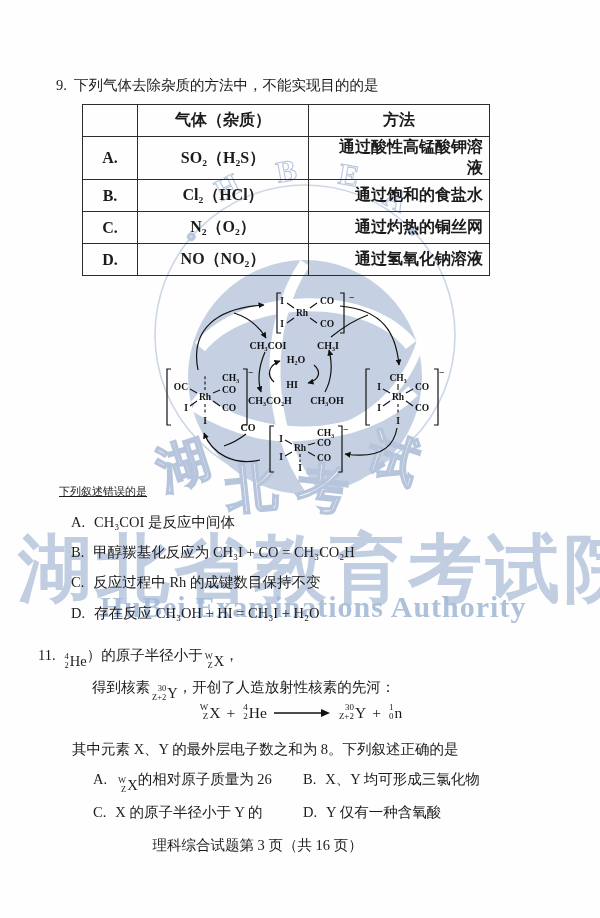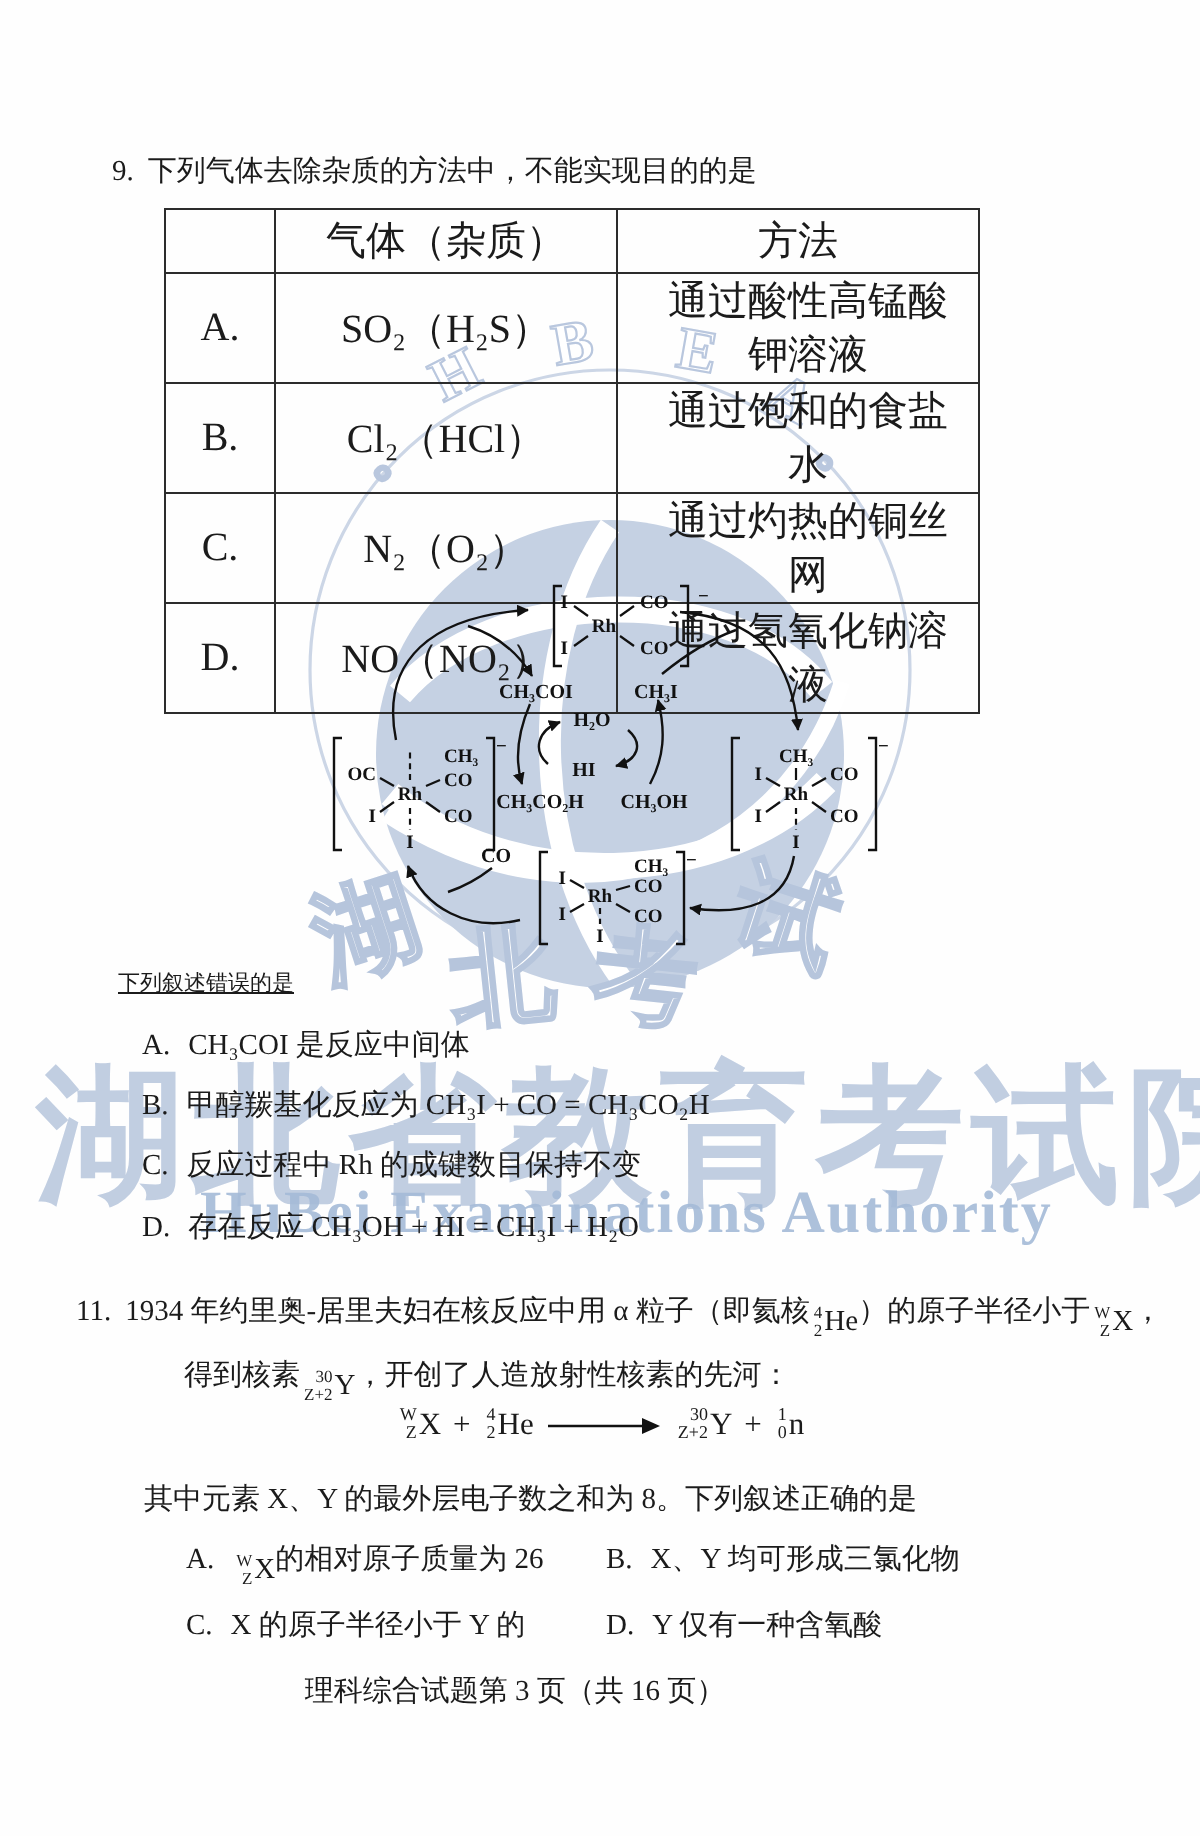--- a/index.html
+++ b/index.html
@@ -32,23 +32,23 @@
     font-family:"Liberation Serif",serif;font-weight:bold;font-size:52px;}
 
   
   #content{position:absolute;inset:0;z-index:1;}
   .qline{display:flex;align-items:baseline;font-size:14.5px;}
   .qnum{flex:none;margin-right:7px;}
   .opt{display:flex;align-items:baseline;font-size:14.5px;}
   .opt .lab{margin-right:9px;}
 
   
-  table.gas{border-collapse:collapse;font-size:20px;}
+  table.gas{border-collapse:collapse;font-size:16px;font-weight:bold;}
   table.gas td{border:1.4px solid #2c2c2c;height:31px;padding:0 6px;text-align:center;}
-  table.gas td.m{text-align:center;padding-left:16px;}
+  table.gas td.m{text-align:right;padding-left:16px;}
   table.gas td.c1{width:42px;}
   table.gas td.c2{width:158px;}
   table.gas td.c3{width:168px;}
 
   
   .nuclide{display:inline-flex;align-items:center;white-space:nowrap;}
   .nucl{display:inline-flex;flex-direction:column;align-items:flex-end;
         font-size:8.5px;line-height:1.05;margin:0 1px 0 2px;transform:translateY(-1px);}
   .nsym{font-size:1em;}
   .eqline{display:flex;justify-content:center;align-items:center;
@@ -258,21 +258,21 @@
     <span>反应过程中 Rh 的成键数目保持不变</span>
   </div>
   <div class="abs opt nowrap" style="left:71px;top:604px;">
     <span class="lab">D.</span>
     <span>存在反应 CH₃OH + HI = CH₃I + H₂O</span>
   </div>
 
   <div class="abs qline nowrap" style="left:38px;top:646px;justify-content:space-between;">
     <span class="qnum">11.</span>
     <span>
-      <span>1934 年约里奥-居里夫妇在核反应中用 α 粒子（即氦核</span><span class="nuclide">
+      <span class="nuclide">
           <span class="nucl">
             <span>4</span>
             <span>2</span>
           </span>
           <span class="nsym">He</span>
         </span><span>）的原子半径小于</span><span class="nuclide">
           <span class="nucl">
             <span>W</span>
             <span>Z</span>
           </span>

